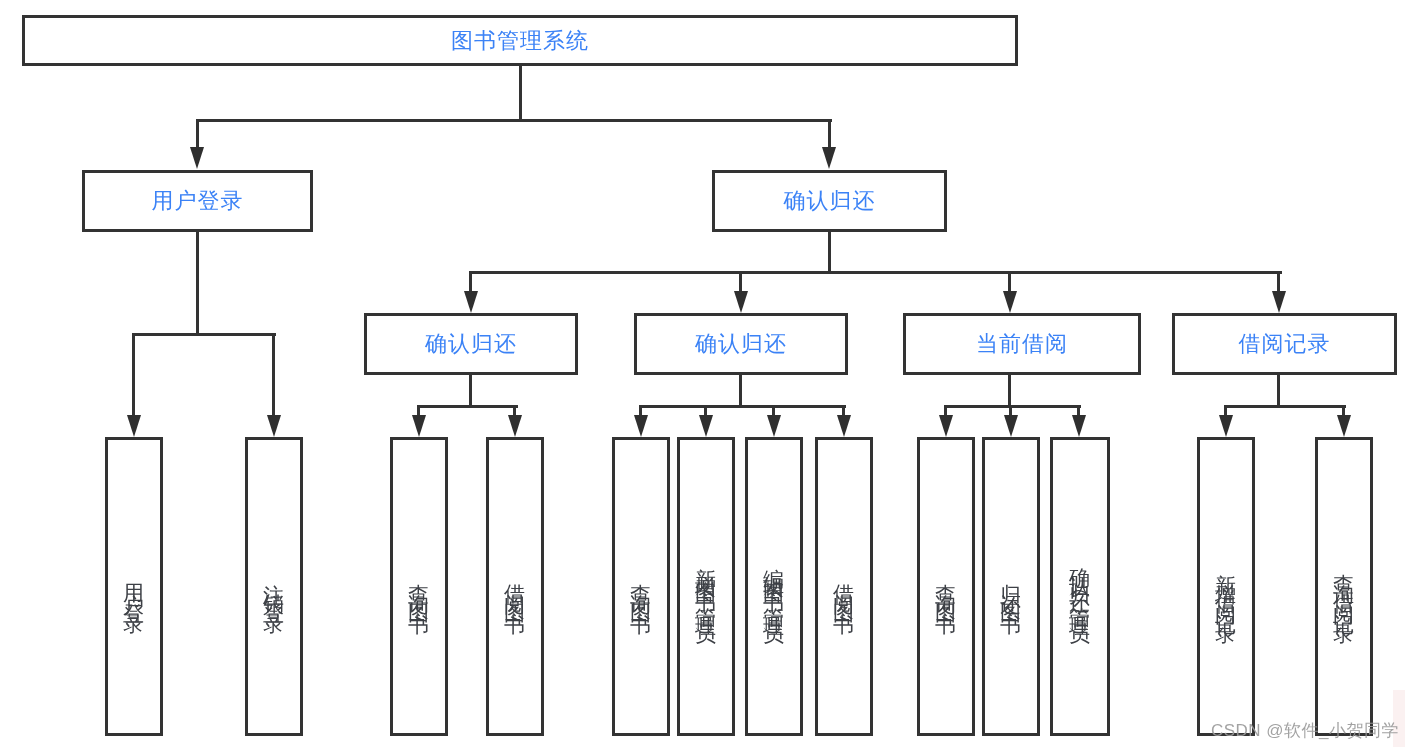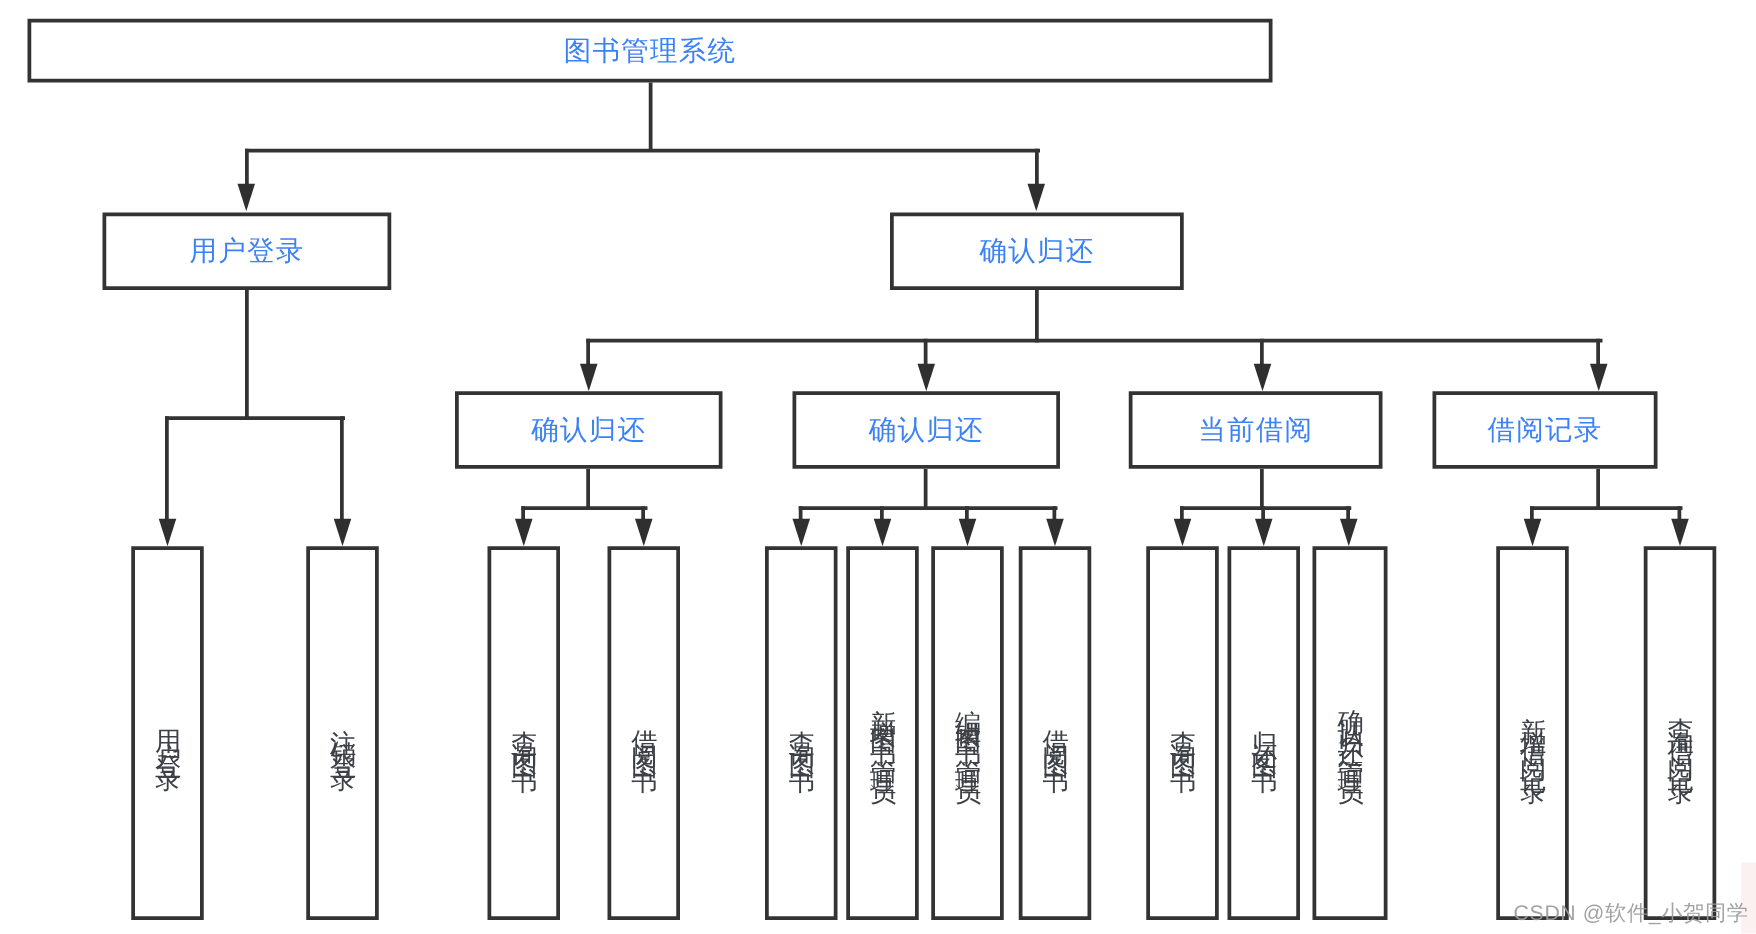--- a/index.html
+++ b/index.html
@@ -108,24 +108,24 @@
   <div class="box" style="left:712px; top:170px; width:235px; height:62px;">
     <span>确认归还</span>
   </div>
 
   <div class="box" style="left:364px; top:313px; width:214px; height:62px;">
     <span>确认归还</span>
   </div>
   <div class="box" style="left:634px; top:313px; width:214px; height:62px;">
     <span>确认归还</span>
   </div>
-  <div class="box" style="left:903px; top:313px; width:203px; height:62px;">
+  <div class="box" style="left:903px; top:313px; width:238px; height:62px;">
     <span>当前借阅</span>
   </div>
-  <div class="box" style="left:1146px; top:313px; width:180px; height:62px;">
+  <div class="box" style="left:1172px; top:313px; width:225px; height:62px;">
     <span>借阅记录</span>
   </div>
 
   <div class="leaf" style="left:105px;">
     <span class="vtext">用户登录</span>
   </div>
   <div class="leaf" style="left:245px;">
     <span class="vtext">注销登录</span>
   </div>
 

